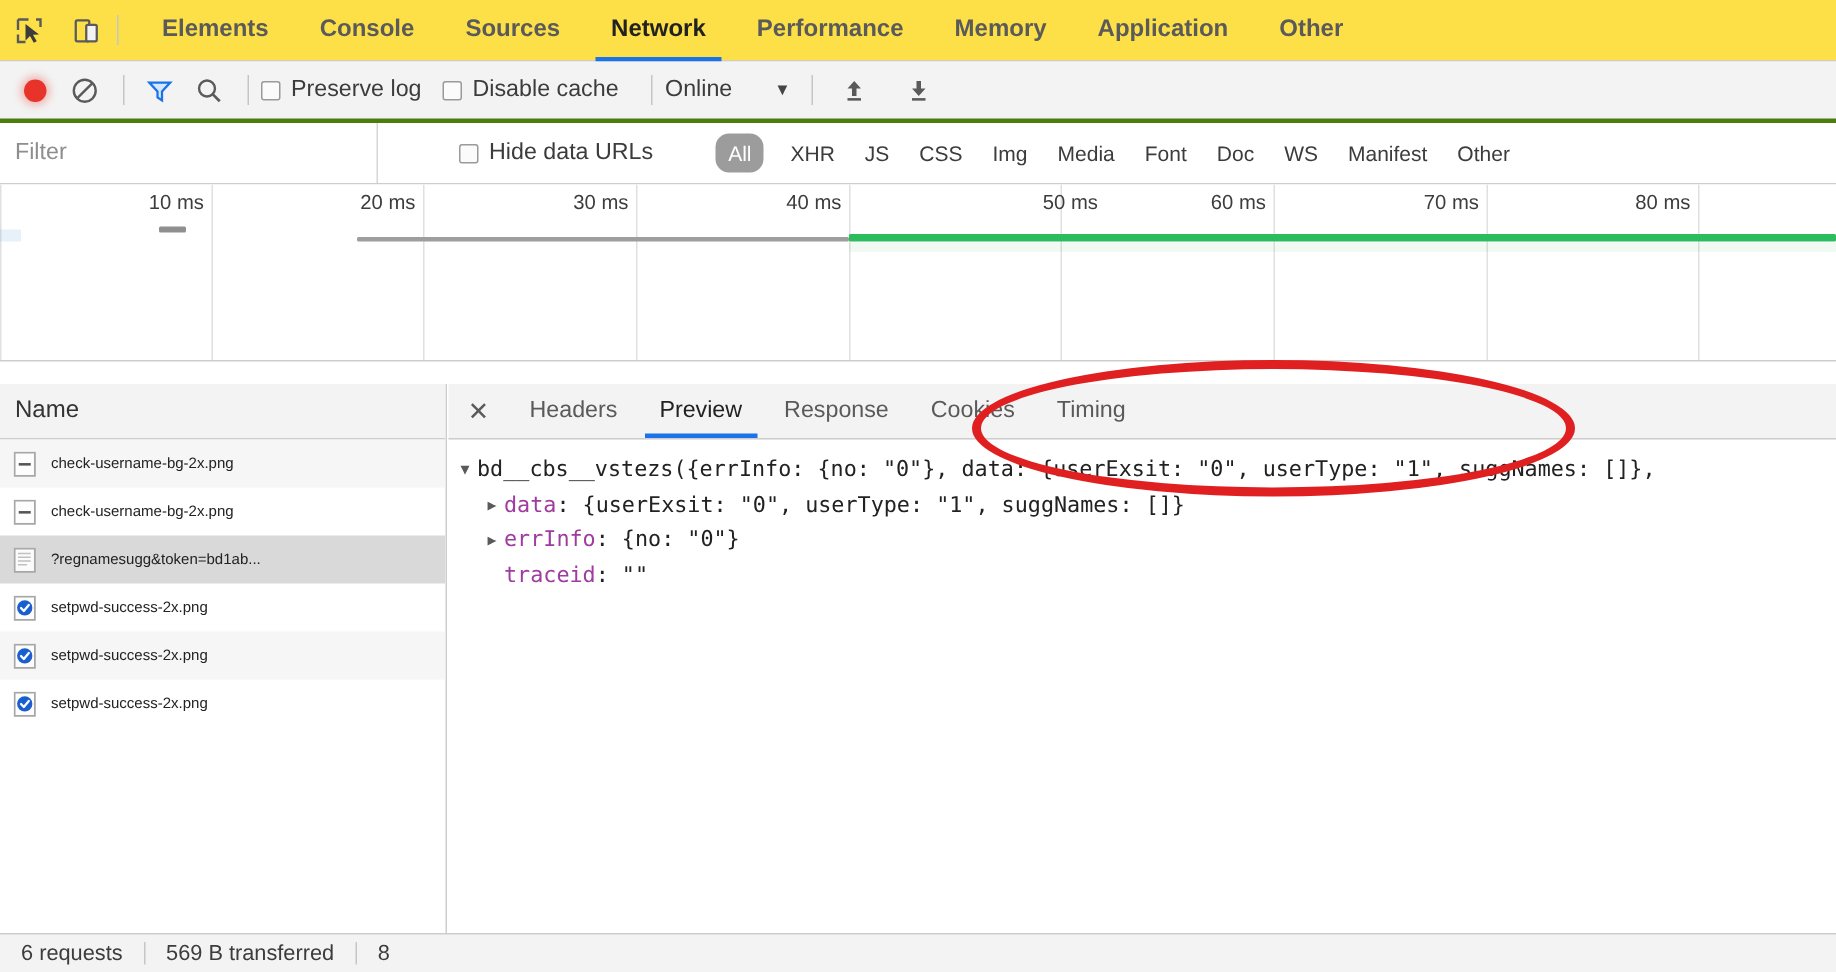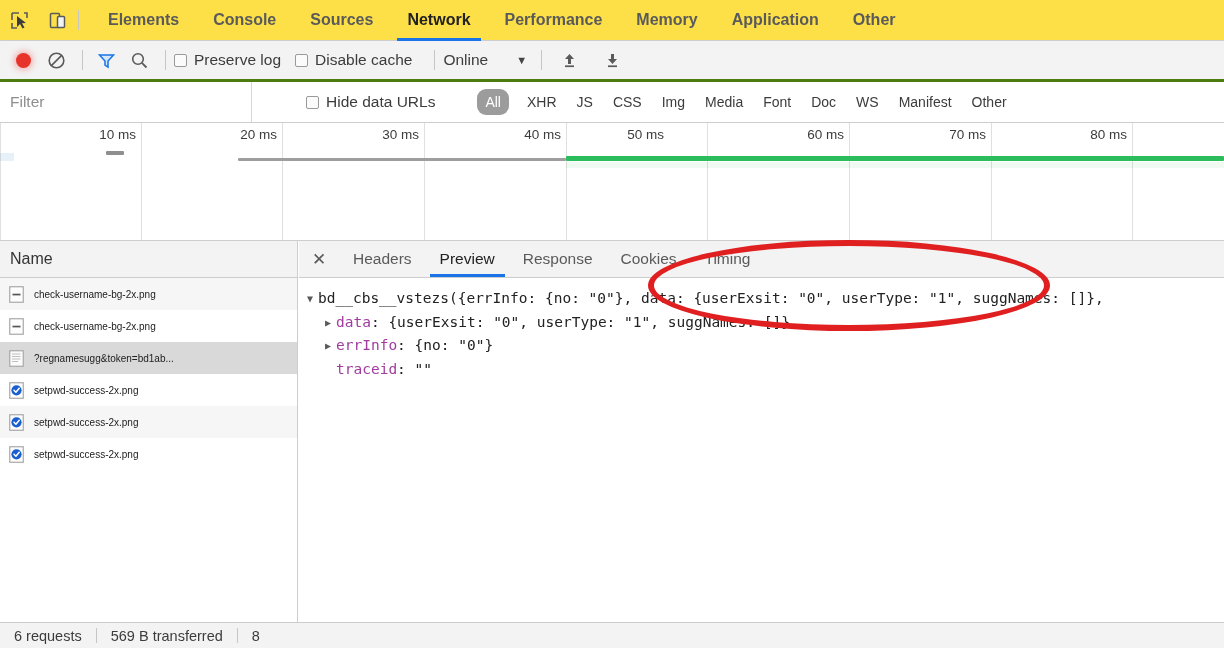--- a/index.html
+++ b/index.html
@@ -200,21 +200,21 @@
     height: 4px;
     border-radius: 1px;
   }
   .ov-band {
     position: absolute;
     height: 8px;
   }
 
   
   .split {
-    position: absolute; left: 0; top: 241px;
+    position: absolute; left: 0; top: 256px;
     width: 1156px; height: 381px;
   }
 
   
   .reqlist {
     position: absolute; left: 0; top: 0;
     width: 298px; height: 381px;
     background: #fff;
     border-right: 1px solid #cdcdcd;
     overflow: hidden;
@@ -476,21 +476,21 @@
       <div class="ov-gridline" style="left:566px;"></div>
       <div class="ov-gridline" style="left:707px;"></div>
       <div class="ov-gridline" style="left:849px;"></div>
       <div class="ov-gridline" style="left:991px;"></div>
       <div class="ov-gridline" style="left:1132px;"></div>
 
       <div class="ov-label" style="left:141px;">10 ms</div>
       <div class="ov-label" style="left:282px;">20 ms</div>
       <div class="ov-label" style="left:424px;">30 ms</div>
       <div class="ov-label" style="left:566px;">40 ms</div>
-      <div class="ov-label" style="left:669px;">50 ms</div>
+      <div class="ov-label" style="left:737px;">50 ms</div>
       <div class="ov-label" style="left:849px;">60 ms</div>
       <div class="ov-label" style="left:991px;">70 ms</div>
       <div class="ov-label" style="left:1132px;">80 ms</div>
 
       <div class="ov-bar" style="left:106px; top:28px; width:18px; background:#8f8f8f;"></div>
       <div class="ov-bar" style="left:238px; top:35px; width:328px; background:#9e9e9e; height:3px;"></div>
       <div class="ov-bar" style="left:566px; top:33px; width:658px; background:#2bbc5b; height:5px;"></div>
       <div class="ov-band" style="left:566px; top:39px; width:658px; height:6px; background:rgba(43,188,91,0.07);"></div>
       <div class="ov-band" style="left:0px; top:30px; width:14px; height:8px; background:rgba(120,180,220,0.18);"></div>
     </div>

